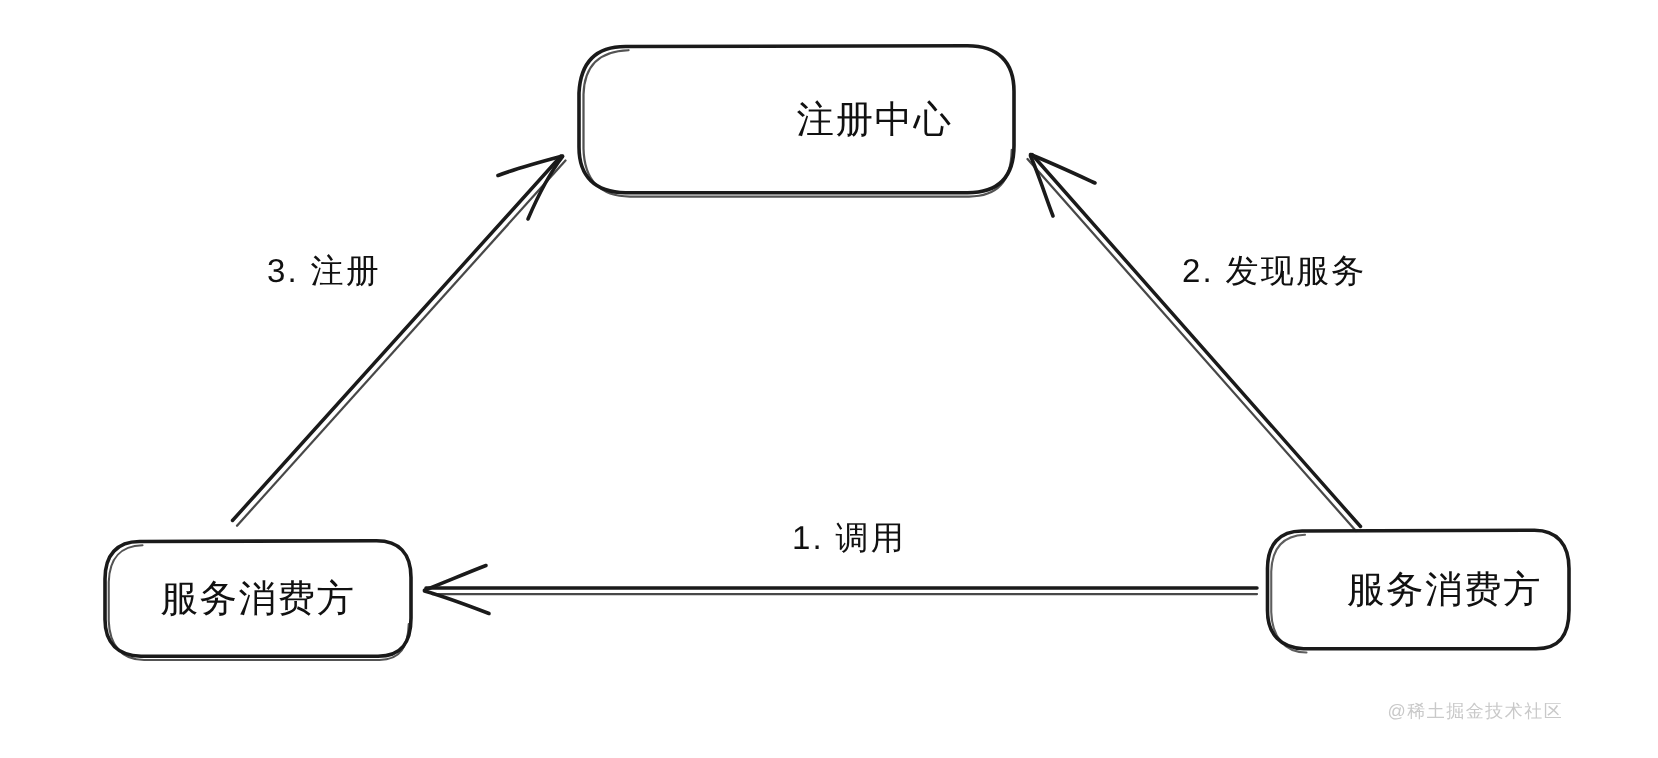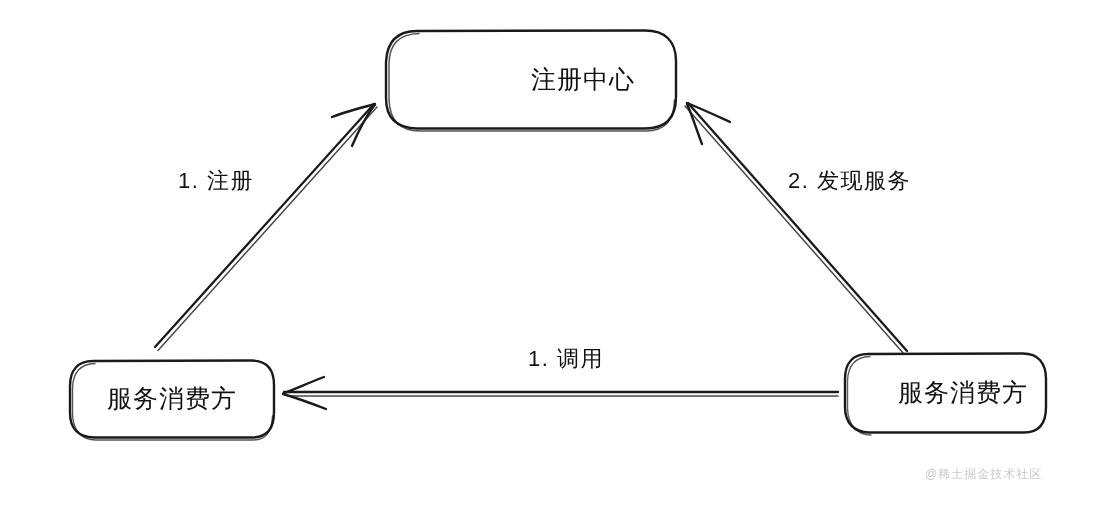--- a/index.html
+++ b/index.html
@@ -110,17 +110,17 @@
     <path d="M838 396 L288 396" fill="none" stroke="#1a1a1a" stroke-width="1.5" stroke-linecap="round" opacity="0.8"></path>
     <path d="M324 377 C311 382 297 388 283 393.5" fill="none" stroke="#1a1a1a" stroke-width="2.4" stroke-linecap="round"></path>
     <path d="M326 409 C313 404 297 398 283 394" fill="none" stroke="#1a1a1a" stroke-width="2.4" stroke-linecap="round"></path>
   </g>
 </svg>
 
 <div class="node-label" id="node-registry-label">注册中心</div>
 <div class="node-label" id="node-provider-label">服务消费方</div>
 <div class="node-label" id="node-consumer-label">服务消费方</div>
 
-<div class="edge-label" id="edge-register-label">1. 注册</div>
+<div class="edge-label" id="edge-register-label">3. 注册</div>
 <div class="edge-label" id="edge-discover-label">2. 发现服务</div>
 <div class="edge-label" id="edge-invoke-label">1. 调用</div>
 
 <div id="watermark">@稀土掘金技术社区</div>
 
 </body></html>

